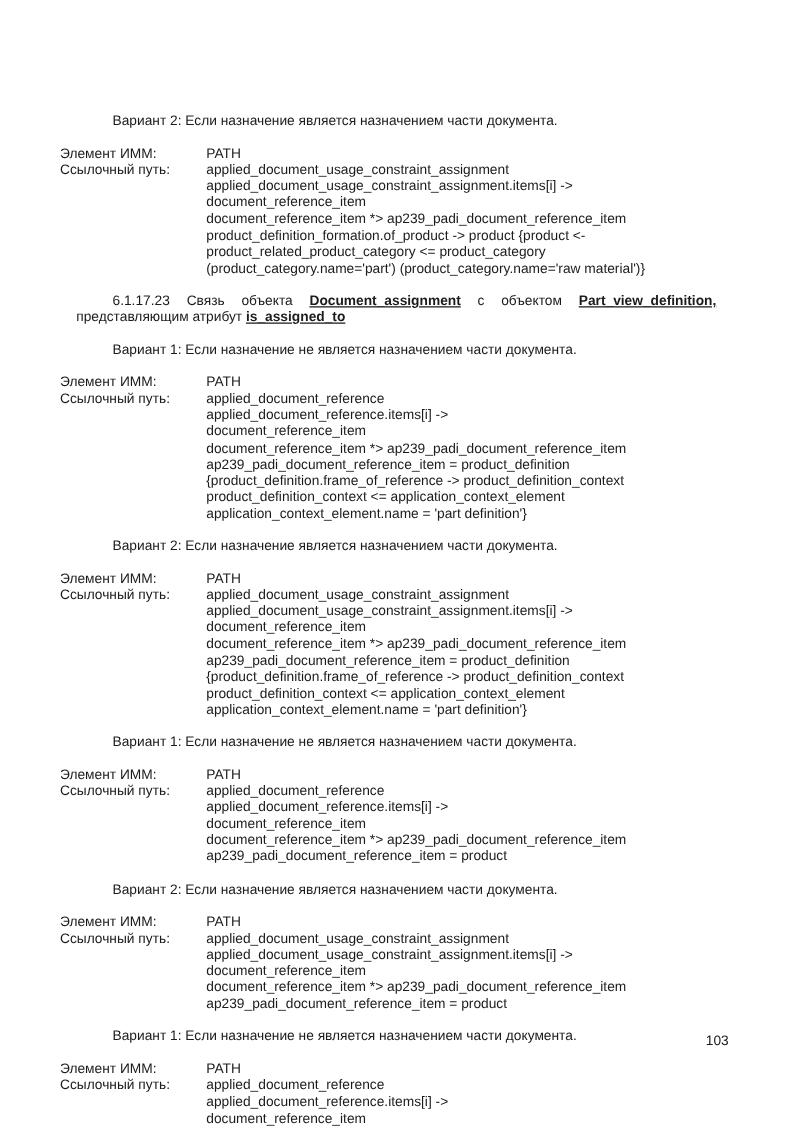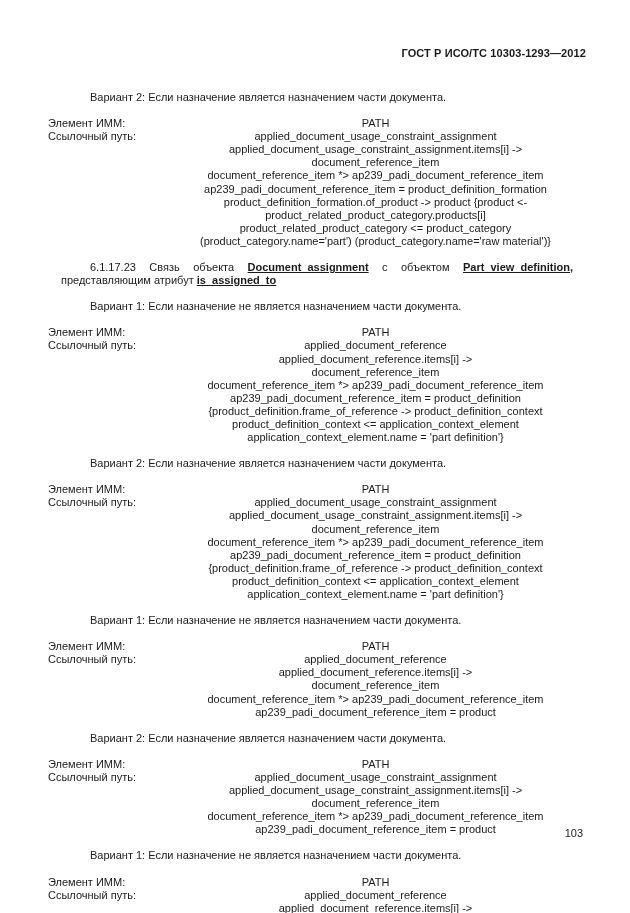--- a/index.html
+++ b/index.html
@@ -50,57 +50,53 @@
     align-items: flex-start;
     gap: 22px;
   }
   .field-label {
     flex: none;
     width: 95px;
   }
   .field-value {
     flex: 1;
     min-width: 0;
-    text-align: center;
   }
   .path-line {
     white-space: nowrap;
   }
   .page-number {
     position: absolute;
     top: 827px;
     right: 47px;
     font-size: 11px;
     margin-left: 36px;
   }
 </style>
 </head>
 <body>
 
 <div class="page">
-  <div class="doc-header">ГОСТ Р ИСО/ТС 10303-1293—2012</div>
 
   <div class="doc-body">
       <div class="paragraph">Вариант 2: Если назначение является назначением части документа.</div>
       <div class="field-row">
         <div class="field-label">Элемент ИММ:</div>
         <div class="field-value">
           <div class="path-line">PATH</div>
         </div>
       </div>
       <div class="field-row">
         <div class="field-label">Ссылочный путь:</div>
         <div class="field-value">
           <div class="path-line">applied_document_usage_constraint_assignment</div>
           <div class="path-line">applied_document_usage_constraint_assignment.items[i] -&gt;</div>
           <div class="path-line">document_reference_item</div>
           <div class="path-line">document_reference_item *&gt; ap239_padi_document_reference_item</div>
-          <div class="path-line">ap239_padi_document_reference_item = product_definition_formation</div>
           <div class="path-line">product_definition_formation.of_product -&gt; product {product &lt;-</div>
-          <div class="path-line">product_related_product_category.products[i]</div>
           <div class="path-line">product_related_product_category &lt;= product_category</div>
           <div class="path-line">(product_category.name='part') (product_category.name='raw material')}</div>
         </div>
       </div>
       <div class="paragraph heading"><span>6.1.17.23 Связь объекта </span><span class="b">Document_assignment</span><span> с объектом </span><span class="b">Part_view_definition,</span><span> представляющим атрибут </span><span class="b">is_assigned_to</span></div>
       <div class="paragraph">Вариант 1: Если назначение не является назначением части документа.</div>
       <div class="field-row">
         <div class="field-label">Элемент ИММ:</div>
         <div class="field-value">
           <div class="path-line">PATH</div>

